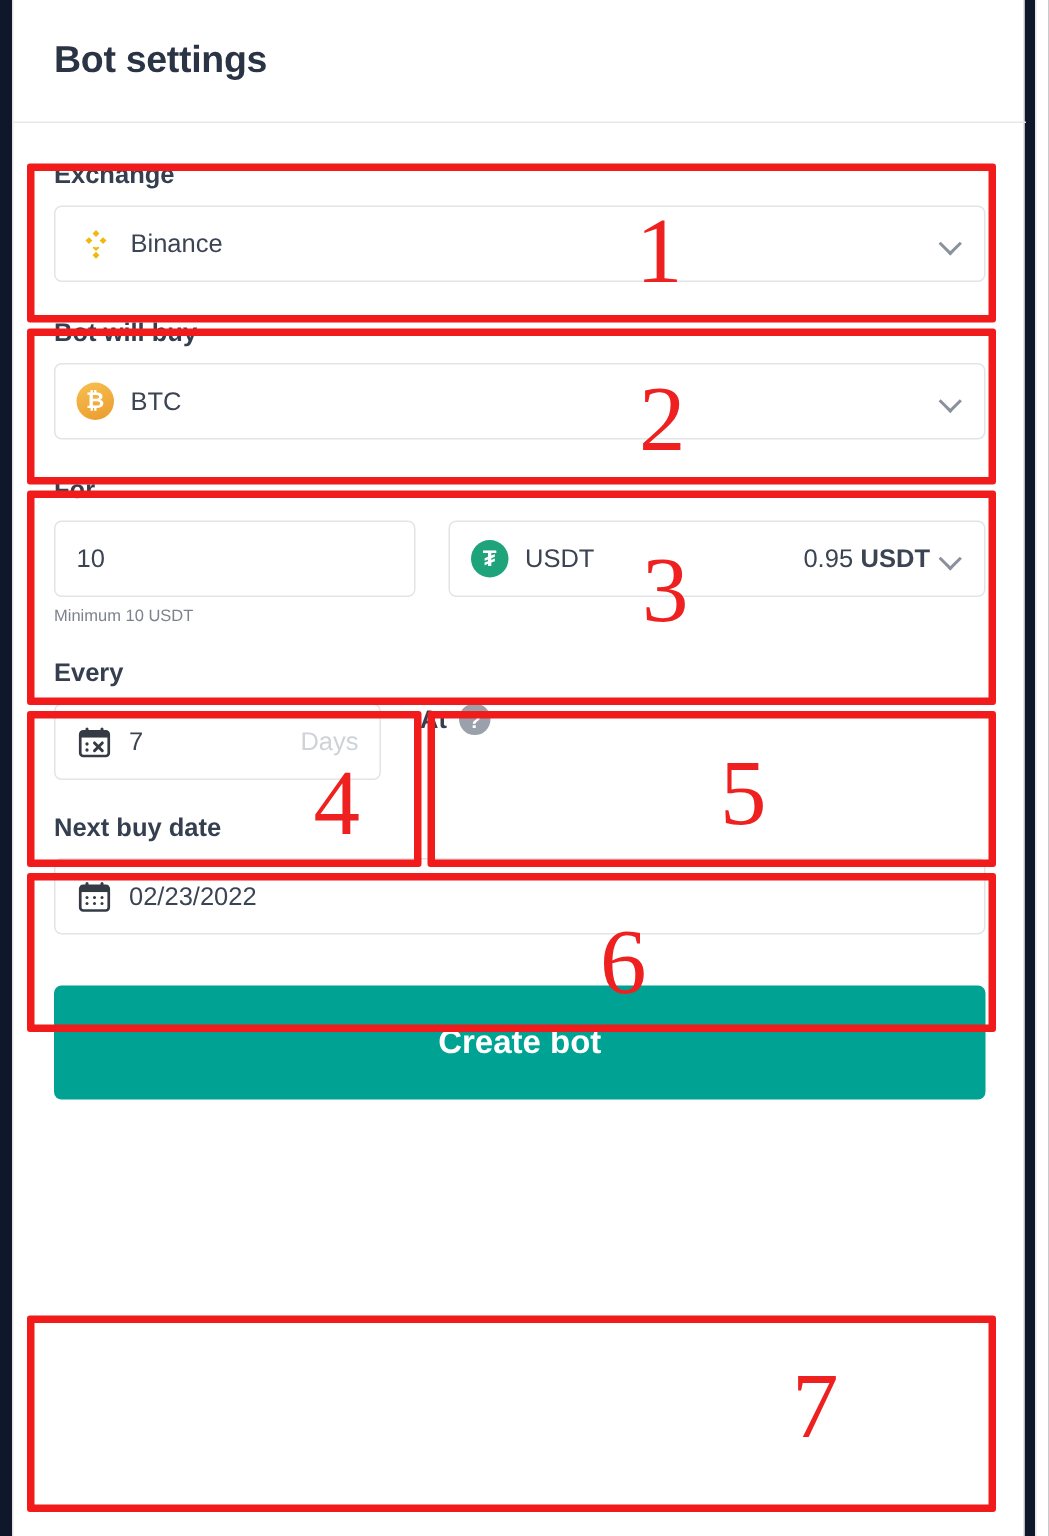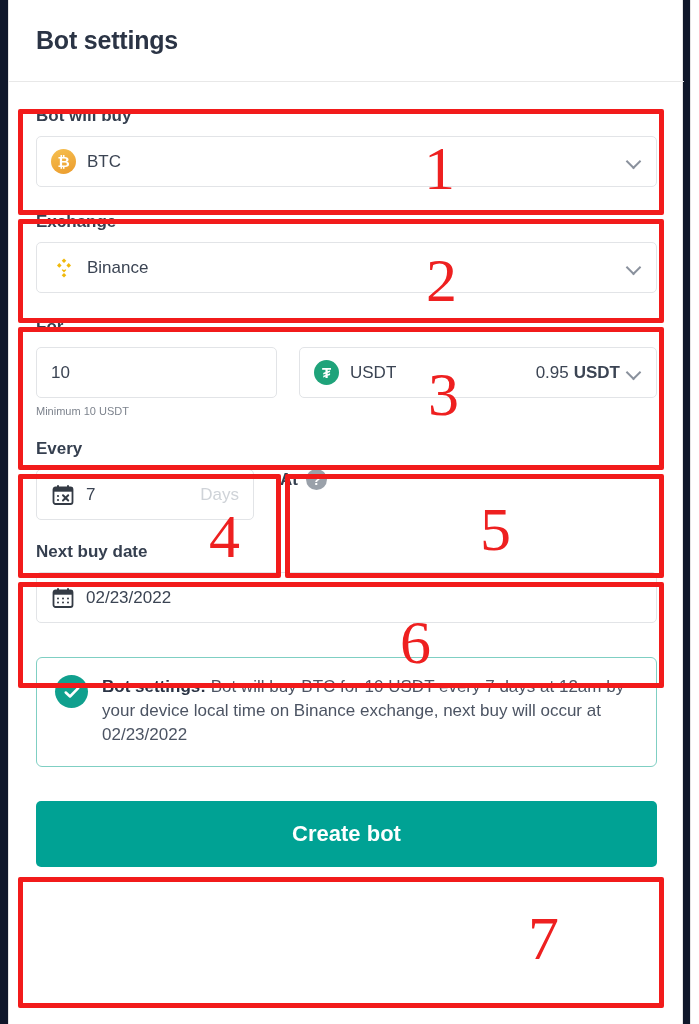--- a/index.html
+++ b/index.html
@@ -169,21 +169,21 @@
     background: #10a08e;
     flex: 0 0 auto;
     display: flex; align-items: center; justify-content: center;
   }
   .callout-body { font-size: 17px; color: #4c5463; line-height: 1.42; }
   .callout-title { font-weight: bold; color: #2b3445; }
 
   
   .cta {
     margin: 0 27px;
-    height: 66px;
+    height: 76px;
     background: #00a294;
     border: none;
     border-radius: 5px;
     color: #ffffff;
     font-size: 22px;
     font-weight: bold;
     font-family: "Liberation Sans", sans-serif;
     width: calc(100% - 54px);
     cursor: pointer;
   }
@@ -212,51 +212,51 @@
 
   <div class="card-edge"></div>
 
   <div class="card">
 
     <div class="header">
       <div class="header-title">Bot settings</div>
     </div>
 
     <div class="body">
-
-      <div class="field-group" style="padding-top:24px;">
-        <div class="field-label">Bot will buy</div>
-        <div class="control" style="margin-top:10px;">
-          <span class="txt">
-            <span class="icon-circle icon-btc">
-              <span>₿</span>
-            </span>
-            <span class="value-text">BTC</span>
-          </span>
-          <span class="chev"></span>
-        </div>
-      </div>
 
       <div class="field-group" style="padding-top:25px;">
         <div class="field-label">Exchange</div>
         <div class="control" style="margin-top:10px;">
           <span class="txt">
             <span class="binance-mark">
               <svg viewBox="0 0 24 24" width="24" height="24" aria-hidden="true">
                 <g fill="#f0b90b">
                   <path d="M12 2.4 14.3 4.7 12 7 9.7 4.7z"></path>
                   <path d="M7.3 7.1 9.6 9.4 7.3 11.7 5 9.4z"></path>
                   <path d="M16.7 7.1 19 9.4 16.7 11.7 14.4 9.4z"></path>
                   <path d="M12 11.8 14.3 14.1 12 16.4 9.7 14.1z"></path>
                   <path d="M12 16.9 14.3 19.2 12 21.5 9.7 19.2z"></path>
                 </g>
                 <circle cx="12" cy="12" r="1.9" fill="#ffffff"></circle>
               </svg>
             </span>
             <span class="value-text">Binance</span>
+          </span>
+          <span class="chev"></span>
+        </div>
+      </div>
+
+      <div class="field-group" style="padding-top:24px;">
+        <div class="field-label">Bot will buy</div>
+        <div class="control" style="margin-top:10px;">
+          <span class="txt">
+            <span class="icon-circle icon-btc">
+              <span>₿</span>
+            </span>
+            <span class="value-text">BTC</span>
           </span>
           <span class="chev"></span>
         </div>
       </div>
 
       <div class="field-group" style="padding-top:24px;">
         <div class="field-label">For</div>
         <div class="row2" style="margin-top:10px; gap:22px;">
           <div class="control" style="width:241px;">
             <span class="value-text">10</span>
@@ -325,33 +325,20 @@
                     <circle cx="12" cy="16.4" r="1"></circle>
                     <circle cx="17" cy="16.4" r="1"></circle>
                 </g>
               </svg>
             </span>
             <span class="value-text">02/23/2022</span>
           </span>
         </div>
       </div>
 
-      <div style="padding-top:34px;">
-        <div class="callout">
-          <span class="callout-check">
-            <svg viewBox="0 0 24 24" width="20" height="20" aria-hidden="true">
-              <path d="M4.5 12.6 L9.6 17.4 L19.4 7.4" fill="none" stroke="#ffffff" stroke-width="3.1" stroke-linecap="round" stroke-linejoin="round"></path>
-            </svg>
-          </span>
-          <div class="callout-body">
-            <span class="callout-title">Bot settings:</span>
-            <span>Bot will buy BTC for 10 USDT every 7 days at 12am by your device local time on Binance exchange, next buy will occur at 02/23/2022</span>
-          </div>
-        </div>
-      </div>
 
       <div style="padding-top:34px;">
         <button class="cta">Create bot</button>
       </div>
 
     </div>
   </div>
 
   <div class="anno" style="left:18px;  top:109px; width:646px; height:106px;"></div>
   <div class="anno" style="left:18px;  top:219px; width:646px; height:104px;"></div>

